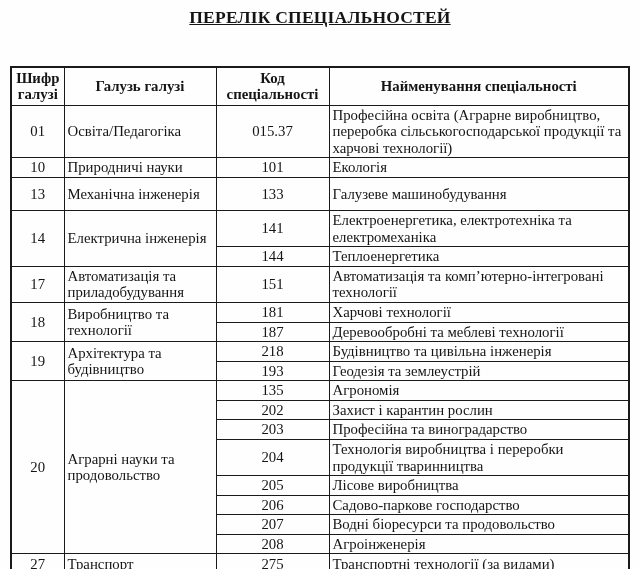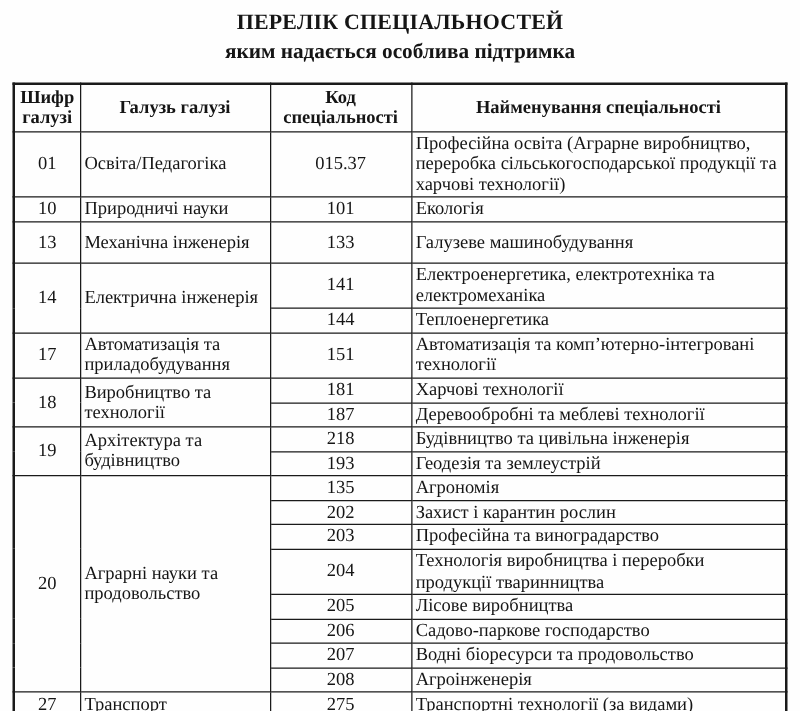--- a/index.html
+++ b/index.html
@@ -8,20 +8,21 @@
     background: #ffffff;
   }
   .page {
     position: relative;
     width: 640px;
     height: 569px;
     background: #fefefe;
     color: #151515;
     font-family: "Liberation Serif", "DejaVu Serif", serif;
     overflow: hidden;
+    text-decoration: underline;
   }
   .doc-title {
     margin: 0;
     padding-top: 7px;
     text-align: center;
     font-size: 17.5px;
     font-weight: bold;
     letter-spacing: 0.2px;
   }
   .doc-subtitle {
@@ -77,21 +78,20 @@
   tr.h34  { height: 34px; }
   tr.h18  { height: 18px; }
   tr.h21  { height: 21px; }
 </style>
 </head>
 <body>
 
 <div class="page">
 
   <h1 class="doc-title">ПЕРЕЛІК СПЕЦІАЛЬНОСТЕЙ</h1>
-  <h2 class="doc-subtitle">яким надається особлива підтримка</h2>
 
   <table class="spec-table">
     <colgroup>
       <col style="width:53px">
       <col style="width:152px">
       <col style="width:113px">
       <col style="width:300px">
     </colgroup>
     <tbody>
       <tr class="h38">

